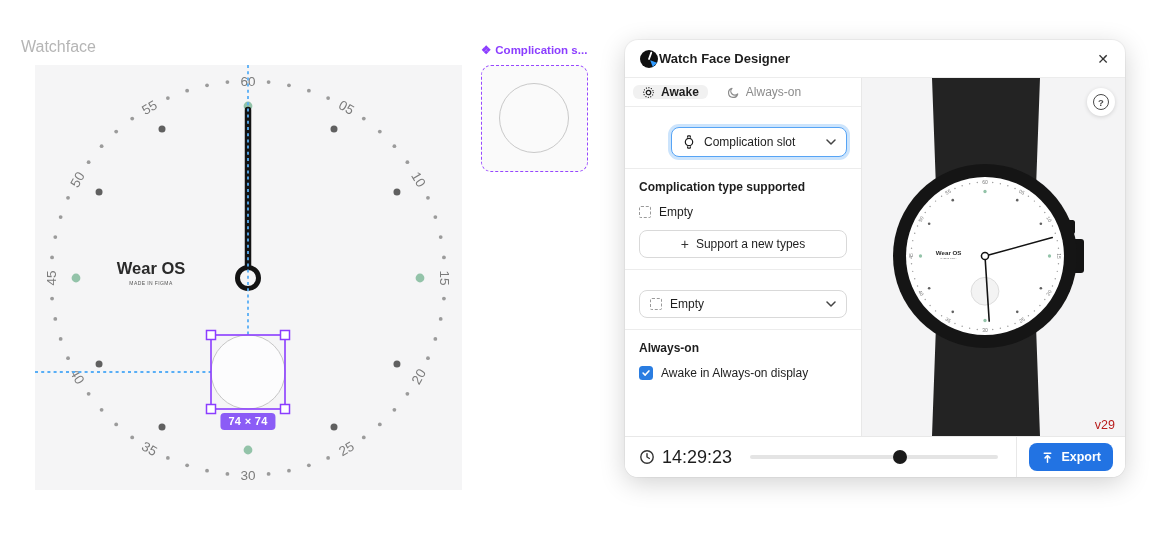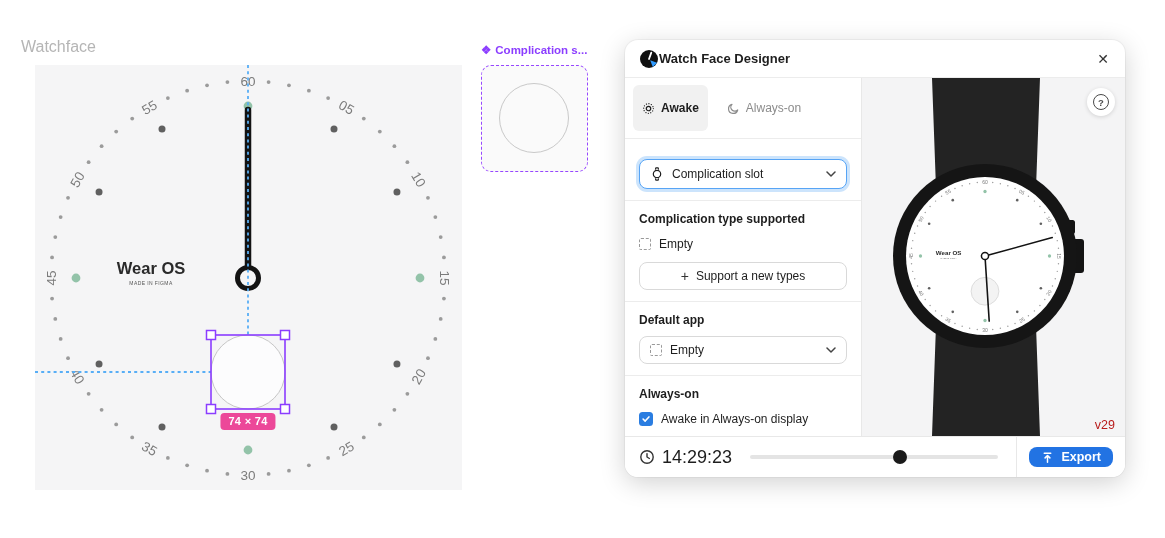--- a/index.html
+++ b/index.html
@@ -3,21 +3,21 @@
 <meta charset="utf-8">
 <style>
   * { margin:0; padding:0; box-sizing:border-box; }
   html,body { width:1165px; height:538px; background:#ffffff; font-family:"Liberation Sans", sans-serif; overflow:hidden; position:relative; }
 
   
   .stage-label { position:absolute; left:21px; top:38px; font-size:16px; color:#b5b5b5; }
   .canvas-frame { position:absolute; left:35px; top:65px; width:427px; height:425px; background:#f5f5f6; }
   .canvas-frame svg { position:absolute; inset:0; }
   .size-badge { position:absolute; left:213px; top:348px; transform:translateX(-50%);
-    background:#ec4899; color:#fff; font-size:11px; font-weight:bold; letter-spacing:.3px;
+    background:#8b5cf6; color:#fff; font-size:11px; font-weight:bold; letter-spacing:.3px;
     padding:2px 8px 3px; border-radius:4px; white-space:nowrap; }
 
   
   .comp-label { position:absolute; left:481px; top:43px; font-size:11.5px; color:#8b3dff; font-weight:bold;
     display:flex; align-items:center; gap:4px; width:110px; white-space:nowrap; overflow:hidden; }
   .comp-frame { position:absolute; left:481px; top:65px; width:107px; height:107px;
     border:1.5px dashed #9747ff; border-radius:10px; background:#fafafa; }
   .comp-frame .inner-circle { position:absolute; left:17px; top:17px; width:70px; height:70px;
     border:1px solid #c9c9c9; border-radius:50%; }
 
@@ -26,30 +26,30 @@
     border-radius:13px; box-shadow:0 6px 26px rgba(0,0,0,.18), 0 0 0 1px rgba(0,0,0,.04); overflow:hidden;
     display:flex; flex-direction:column; }
   .dlg-header { height:38px; display:flex; align-items:center; gap:0; padding:0 14px; border-bottom:1px solid #ececec; flex:0 0 auto; }
   .dlg-title { font-size:13px; font-weight:bold; color:#1e1e1e; }
   .dlg-close { margin-left:auto; font-size:14px; color:#333; cursor:default; line-height:1; padding:2px; }
 
   .dlg-body { flex:1 1 auto; display:flex; min-height:0; }
   .left-col { width:237px; border-right:1px solid #e8e8e8; display:flex; flex-direction:column; background:#fff; }
 
   .tabs-row { display:flex; align-items:center; gap:10px; padding:7px 8px; border-bottom:1px solid #ececec; }
-  .tab { display:flex; align-items:center; gap:6px; font-size:12px; padding:16px 9px; border-radius:6px; color:#8c8c8c; }
+  .tab { display:flex; align-items:center; gap:6px; font-size:12px; padding:0 9px; border-radius:6px; color:#8c8c8c; }
   .tab.active { background:#f1f1f1; color:#1e1e1e; font-weight:bold; }
 
   .section { padding:11px 14px; border-bottom:1px solid #ececec; }
   .section:last-child { border-bottom:none; }
   .sec-label { font-size:12px; font-weight:bold; color:#1e1e1e; }
 
   .select { margin-top:9px; height:30px; border:1px solid #d9d9d9; border-radius:8px;
     display:flex; align-items:center; gap:8px; padding:0 10px; font-size:12px; color:#1e1e1e; background:#fff; }
-  .select.focused { border-color:#57a4f5; box-shadow:0 0 0 3px rgba(87,164,245,.3); }
+  .select.focused { border-color:#57a4f5; box-shadow:0 0 0 3px rgba(87,164,245,.3);margin-left:32px; }
   .select .chev { margin-left:auto; }
 
   .item-row { margin-top:11px; display:flex; align-items:center; gap:8px; font-size:12px; color:#1e1e1e; }
   .dashed-sq { width:12px; height:12px; border:1px dashed #9a9a9a; border-radius:2px; flex:0 0 auto; }
 
   .ghost-btn { margin-top:11px; height:28px; width:100%; border:1px solid #d9d9d9; border-radius:8px; background:#fff;
     display:flex; align-items:center; justify-content:center; gap:7px; font-size:12px; color:#1e1e1e; font-family:inherit; }
   .plus { font-size:14px; color:#333; line-height:1; }
 
   .checkbox { width:14px; height:14px; border-radius:3.5px; background:#2a7de1; display:flex; align-items:center; justify-content:center; flex:0 0 auto; }
@@ -67,21 +67,21 @@
 
   
   .dlg-footer { height:41px; border-top:1px solid #e8e8e8; display:flex; align-items:center; padding-left:14px; flex:0 0 auto; background:#fff; }
   .time-group { display:flex; align-items:center; gap:7px; }
   .time-text { font-size:18px; color:#1e1e1e; }
   .slider { flex:1; margin:0 18px; position:relative; height:14px; }
   .slider .track { position:absolute; left:0; right:0; top:5px; height:4px; border-radius:2px; background:#e4e4e4; }
   .slider .thumb { position:absolute; top:0; width:14px; height:14px; border-radius:50%; background:#1a1a1a; transform:translateX(-50%); }
   .foot-div { width:1px; align-self:stretch; background:#e8e8e8; }
   .export-wrap { padding:0 12px; }
-  .export-btn { background:#2273e3; color:#fff; border:none; border-radius:8px; height:20px; padding:0 12px;
+  .export-btn { background:#2273e3; color:#fff; border:none; border-radius:8px; height:28px; padding:0 12px;
     display:flex; align-items:center; gap:7px; font-size:12.5px; font-weight:bold; font-family:inherit; }
 </style>
 </head>
 <body>
 
 <div class="stage-label">Watchface</div>
 
 <div class="canvas-frame">
   <svg id="main-dial" width="427" height="425" viewBox="0 0 427 425">
       <g>
@@ -238,21 +238,20 @@
           <span class="dashed-sq"></span>
           <span>Empty</span>
         </div>
         <button class="ghost-btn">
           <span class="plus">+</span>
           <span>Support a new types</span>
         </button>
       </div>
 
       <div class="section">
-        <div class="sec-label">Default app</div>
         <div class="select" style="height:28px">
           <span class="dashed-sq"></span>
           <span>Empty</span>
           <svg class="chev" width="10" height="6" viewBox="0 0 10 6">
             <path d="M1 1 L5 5 L9 1" fill="none" stroke="#444" stroke-width="1.5" stroke-linecap="round" stroke-linejoin="round"></path>
           </svg>
         </div>
       </div>
 
       <div class="section">

